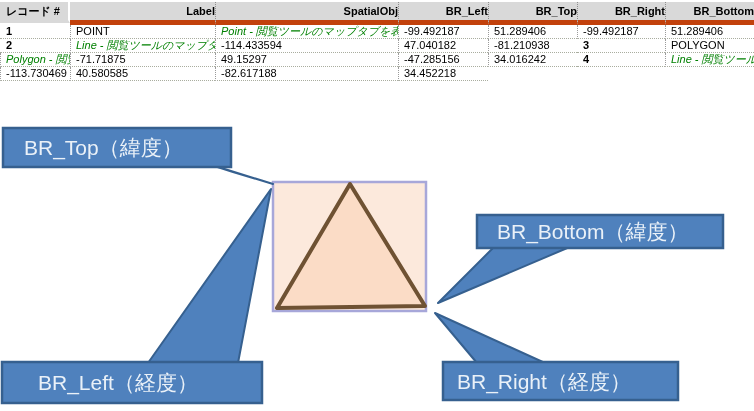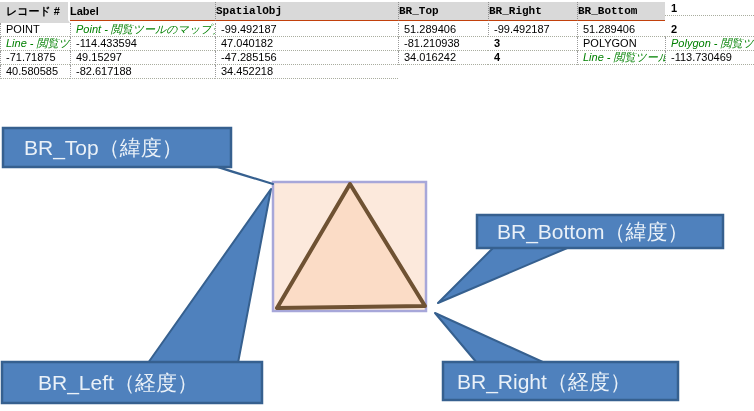--- a/index.html
+++ b/index.html
@@ -12,30 +12,30 @@
   .table{
     position:absolute;left:0;top:2px;width:650px;
     display:grid;
     grid-template-columns:70px 145px 183px 90px 89px 88px 89px;
     font-size:11px;color:#000;
   }
   .hcell{
     background:#d9d9d9;
     font-weight:bold;
     height:18px;line-height:18px;
-    text-align:left;
-    border-bottom:1px solid #c2410c;
+    text-align:right;
+    border-bottom:5px solid #c2410c;
     white-space:nowrap;overflow:hidden;
   }
   .hcell.first{
     text-align:left;padding-left:6px;
     border-bottom:3px solid #d9d9d9;
     border-right:2px solid #ffffff;
   }
-  .hcell.sep{border-left:1px dotted #8f8f8f;font-family:Liberation Mono, monospace;}
+  .hcell.sep{border-left:1px dotted #8f8f8f;}
   .dcell{
     height:13px;line-height:13px;
     border-bottom:1px dotted #a9ad9f;
     padding-left:5px;
     white-space:nowrap;overflow:hidden;
     background:#fff;
   }
   .dcell.sep{border-left:1px dotted #9a9a9a;}
   .dcell.rec{font-weight:bold;padding-left:6px;}
   .dcell.spatial{color:#008000;font-style:italic;}
@@ -47,20 +47,21 @@
   }
 </style>
 </head>
 <body>
 
 <div class="table">
 
   <div class="hcell first">レコード #</div>
   <div class="hcell">Label</div>
   <div class="hcell sep">SpatialObj</div>
+  <div class="hcell sep">BR_Left</div>
   <div class="hcell sep">BR_Top</div>
   <div class="hcell sep">BR_Right</div>
   <div class="hcell sep">BR_Bottom</div>
 
   <div class="dcell rec">1</div>
   <div class="dcell sep">POINT</div>
   <div class="dcell sep spatial">Point - 閲覧ツールのマップタブを表示</div>
   <div class="dcell sep">-99.492187</div>
   <div class="dcell sep">51.289406</div>
   <div class="dcell sep">-99.492187</div>

